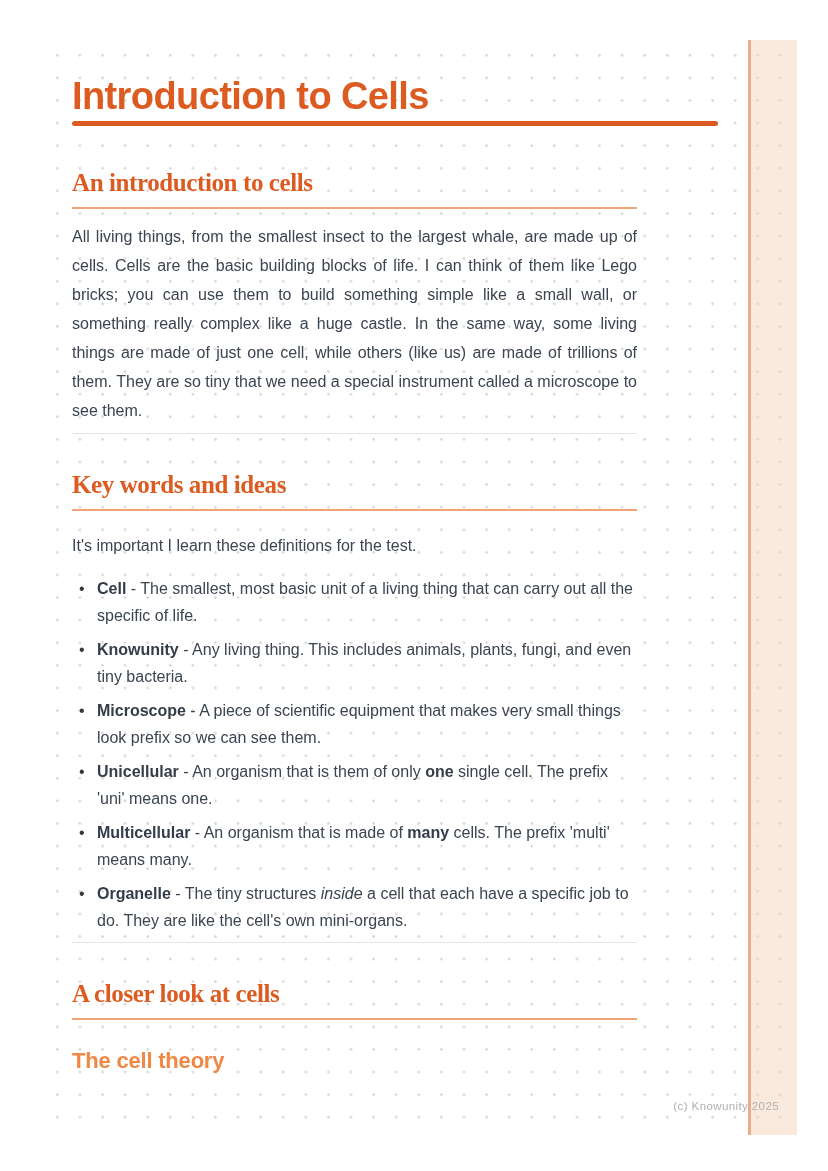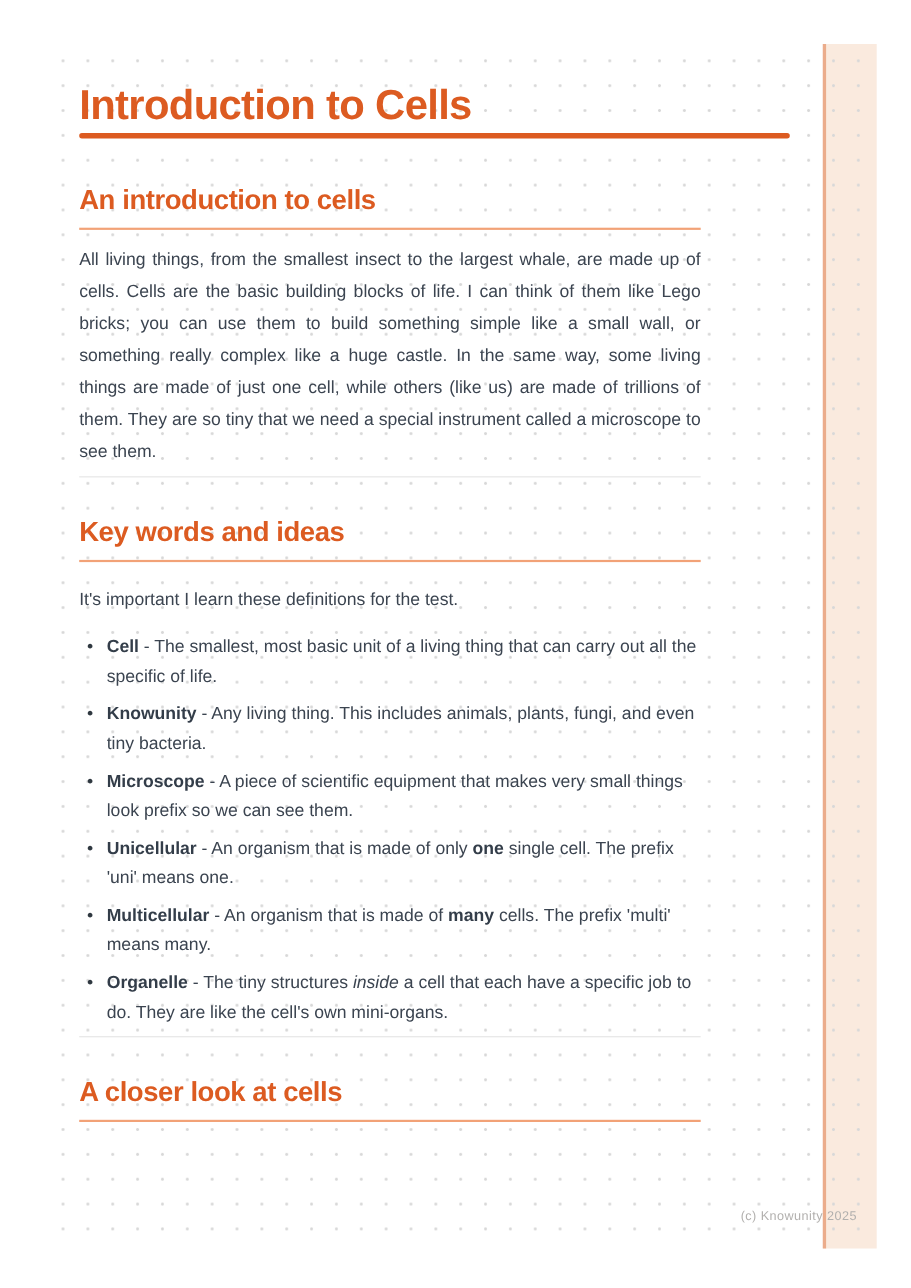--- a/index.html
+++ b/index.html
@@ -43,21 +43,21 @@
   h1{
     margin:6px 0 3px;font-size:38px;line-height:1.1;font-weight:bold;
     color:var(--accent);letter-spacing:-0.6px;
   }
   .title-rule{
     width:646px;height:5px;background:var(--accent);border-radius:2.5px;
   }
   h2{
     margin:36px 0 0;font-size:25px;line-height:1.16;font-weight:bold;
     color:var(--accent);letter-spacing:-0.4px;
-    padding-bottom:10px;border-bottom:2px solid var(--accent-light);
+    padding-bottom:10px;border-bottom:2px solid var(--accent-light);font-family:Liberation Serif, serif;
   }
   h2.first{margin-top:42px;}
   p.body{
     margin:20px 0 0;font-size:16px;line-height:29px;color:var(--body-text);
   }
   p.just{text-align:justify;margin-top:13px;}
   hr.divider{
     border:none;border-top:1px solid var(--divider);margin:8px 0 0;height:0;
   }
   ul.defs{
@@ -96,24 +96,25 @@
 
     <hr class="divider">
 
     <h2>Key words and ideas</h2>
     <p class="body">It's important I learn these definitions for the test.</p>
 
     <ul class="defs">
         <li><span class="marker">•</span><span class="seg-b">Cell</span><span> - The smallest, most basic unit of a living thing that can carry out all the specific of life.</span></li>
         <li><span class="marker">•</span><span class="seg-b">Knowunity</span><span> - Any living thing. This includes animals, plants, fungi, and even tiny bacteria.</span></li>
         <li><span class="marker">•</span><span class="seg-b">Microscope</span><span> - A piece of scientific equipment that makes very small things look prefix so we can see them.</span></li>
-        <li><span class="marker">•</span><span class="seg-b">Unicellular</span><span> - An organism that is made of only </span><span class="seg-b">one</span><span> single cell. The prefix 'uni' means one.</span></li>
+        <li><span class="marker">•</span><span class="seg-b">Unicellular</span><span> - An organism that is them of only </span><span class="seg-b">one</span><span> single cell. The prefix 'uni' means one.</span></li>
         <li><span class="marker">•</span><span class="seg-b">Multicellular</span><span> - An organism that is made of </span><span class="seg-b">many</span><span> cells. The prefix 'multi' means many.</span></li>
         <li><span class="marker">•</span><span class="seg-b">Organelle</span><span> - The tiny structures </span><span class="seg-i">inside</span><span> a cell that each have a specific job to do. They are like the cell's own mini-organs.</span></li>
       </ul>
 
     <hr class="divider">
 
     <h2>A closer look at cells</h2>
+    <h3>The cell theory</h3>
   </div>
 
   <div class="footer">(c) Knowunity 2025</div>
 </div>
 
 </body></html>

